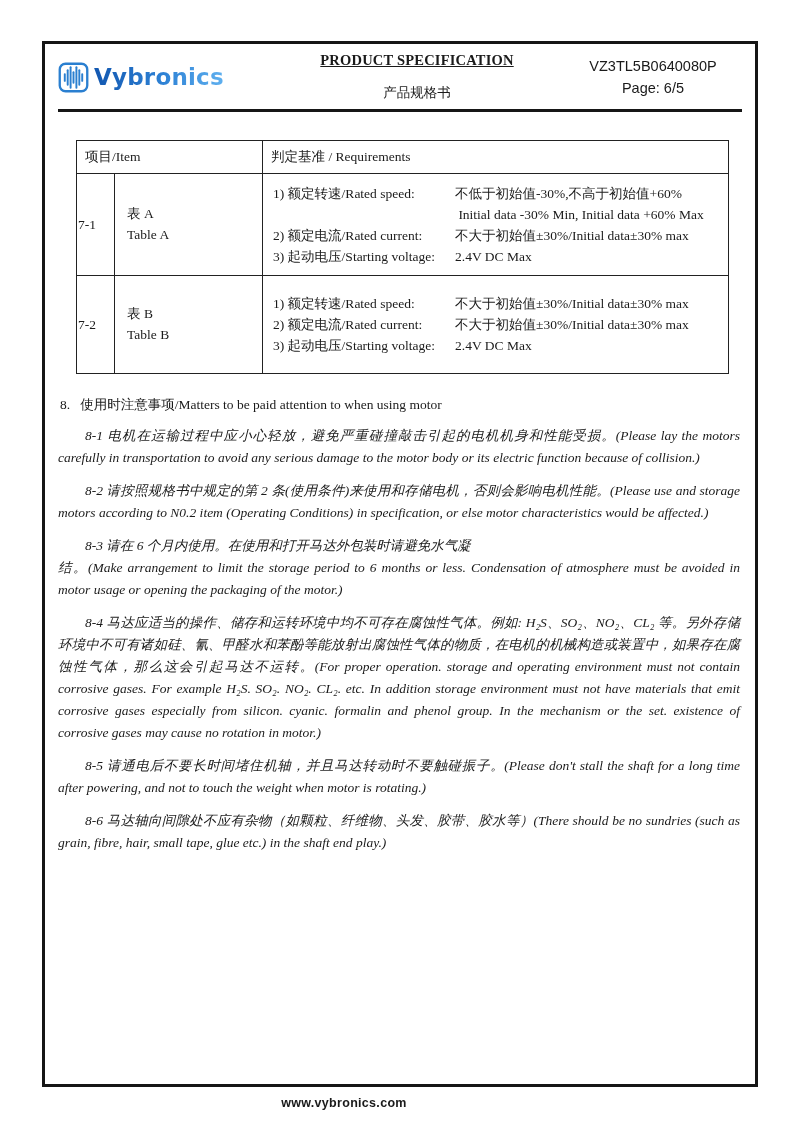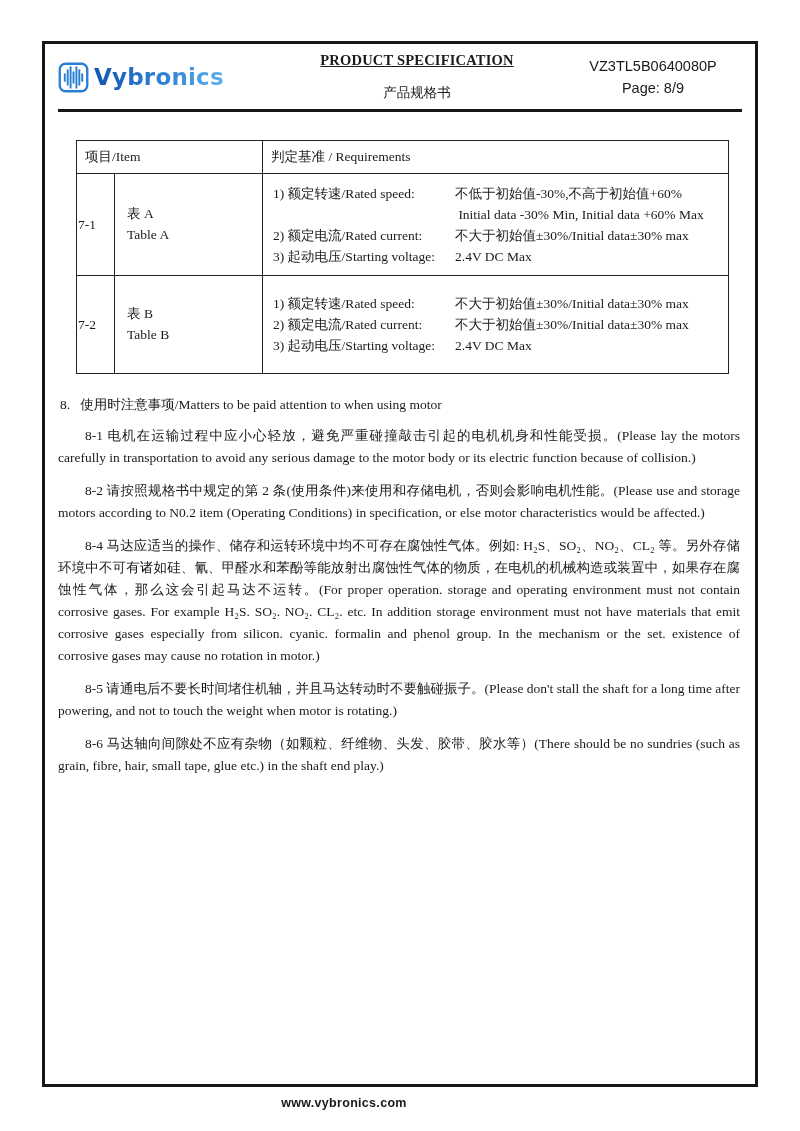--- a/index.html
+++ b/index.html
@@ -49,21 +49,21 @@
   .row-a { height:102px; }
   .row-b { height:98px; }
   .cell-no { text-align:center; }
   .cell-item { padding-left:12px; white-space:pre-wrap; line-height:1.55; }
   .cell-req { padding:8px 6px 8px 10px; }
   .req-item { display:grid; grid-template-columns:182px 1fr; line-height:21px; }
   .req-value { white-space:pre-wrap; }
   .sec8-title { margin:22px 0 4px 2px; }
   .para {
     font-size:13.5px; line-height:22px; text-align:justify;
-    text-indent:27px; margin:11px 0; white-space:pre-wrap;
+    text-indent:27px; margin:11px 0; white-space:pre-wrap;font-style:italic;
   }
   
   .footer-url {
     position:absolute; top:1096px; left:0; width:688px; text-align:center;
     font-family:"Liberation Sans","DejaVu Sans",sans-serif;
     font-weight:bold; font-size:12.5px; letter-spacing:0.3px;
   }
 </style>
 </head>
 <body>
@@ -87,21 +87,21 @@
         </svg>
       </span>
       <span class="logo-text">Vybronics</span>
     </div>
     <div class="header-center">
       <div class="title-en">PRODUCT SPECIFICATION</div>
       <div class="title-cn">产品规格书</div>
     </div>
     <div class="header-right">
       <div>VZ3TL5B0640080P</div>
-      <div>Page: 8/9</div>
+      <div>Page: 6/5</div>
     </div>
   </header>
 
   <main>
 
 
     <table class="spec-table">
       <colgroup>
           <col style="width:38px">
           <col style="width:148px">
@@ -151,20 +151,22 @@
           </div>
         </td>
       </tr>
     </tbody>
       </table>
 
     <div class="sec-title sec8-title">8.   使用时注意事项/Matters to be paid attention to when using motor</div>
 
     <div class="para">8-1 电机在运输过程中应小心轻放，避免严重碰撞敲击引起的电机机身和性能受损。(Please lay the motors carefully in transportation to avoid any serious damage to the motor body or its electric function because of collision.)</div>
     <div class="para">8-2 请按照规格书中规定的第 2 条(使用条件)来使用和存储电机，否则会影响电机性能。(Please use and storage motors according to N0.2 item (Operating Conditions) in specification, or else motor characteristics would be affected.)</div>
+    <div class="para">8-3 请在 6 个月内使用。在使用和打开马达外包装时请避免水气凝
+结。(Make arrangement to limit the storage period to 6 months or less. Condensation of atmosphere must be avoided in motor usage or opening the packaging of the motor.)</div>
     <div class="para">8-4 马达应适当的操作、储存和运转环境中均不可存在腐蚀性气体。例如: H₂S、SO₂、NO₂、CL₂ 等。另外存储环境中不可有诸如硅、氰、甲醛水和苯酚等能放射出腐蚀性气体的物质，在电机的机械构造或装置中，如果存在腐蚀性气体，那么这会引起马达不运转。(For proper operation. storage and operating environment must not contain corrosive gases. For example H₂S. SO₂. NO₂. CL₂. etc. In addition storage environment must not have materials that emit corrosive gases especially from silicon. cyanic. formalin and phenol group. In the mechanism or the set. existence of corrosive gases may cause no rotation in motor.)</div>
     <div class="para">8-5 请通电后不要长时间堵住机轴，并且马达转动时不要触碰振子。(Please don't stall the shaft for a long time after powering, and not to touch the weight when motor is rotating.)</div>
     <div class="para">8-6 马达轴向间隙处不应有杂物（如颗粒、纤维物、头发、胶带、胶水等）(There should be no sundries (such as grain, fibre, hair, small tape, glue etc.) in the shaft end play.)</div>
 
   </main>
 </div>
 
 <div class="footer-url">www.vybronics.com</div>
 
 </body></html>

